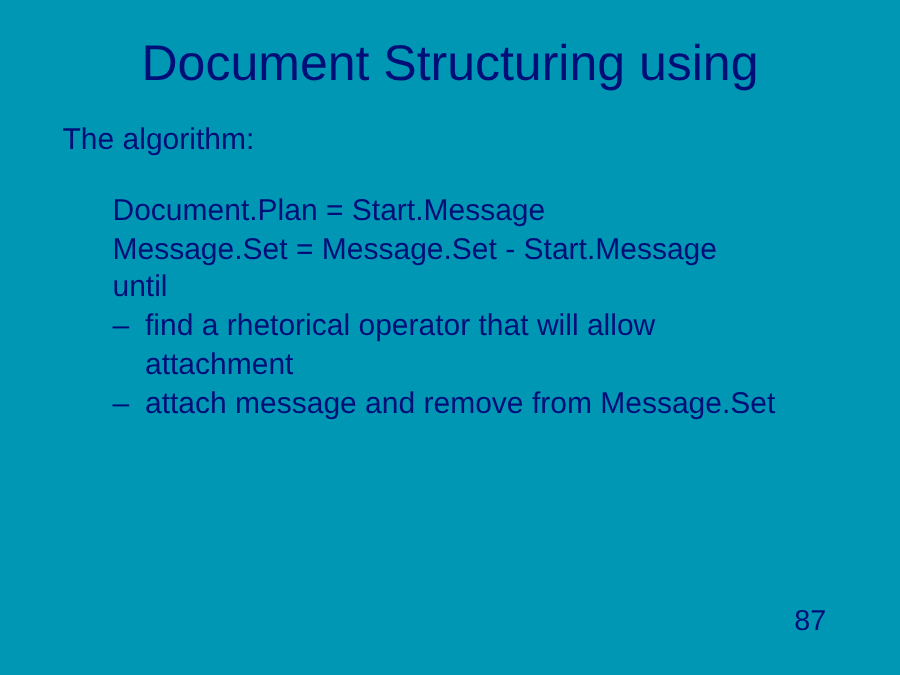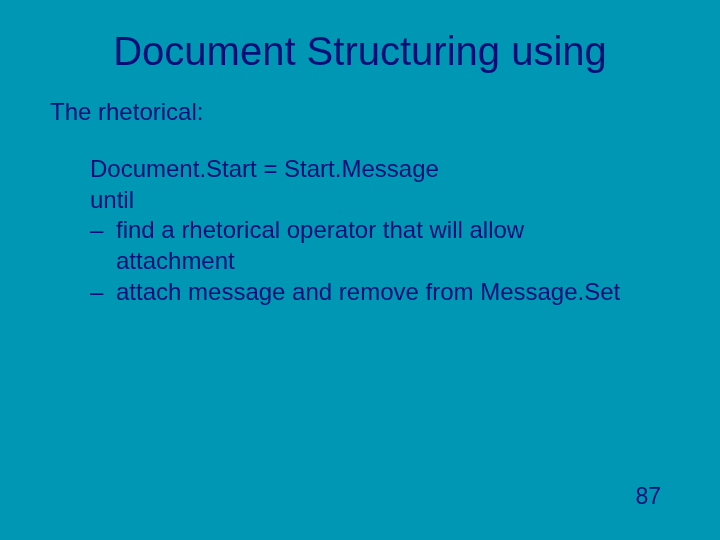--- a/index.html
+++ b/index.html
@@ -60,24 +60,25 @@
 </style>
 </head>
 <body>
 
 <div class="slide">
 
   <div class="title">
     <span>Document Structuring using</span><br>
   </div>
 
-  <div class="subhead">The rhetorical:</div>
+  <div class="subhead">The algorithm:</div>
 
   <div class="body">
-    <div class="line">Document.Start = Start.Message</div>
+    <div class="line">Document.Plan = Start.Message</div>
+    <div class="line">Message.Set = Message.Set - Start.Message</div>
     <div class="line">until</div>
 
     <div class="line dash">
       <span class="bullet">–</span>
       <span class="text">find a rhetorical operator that will allow attachment</span>
     </div>
 
     <div class="line dash">
       <span class="bullet">–</span>
       <span class="text">attach message and remove from Message.Set</span>

